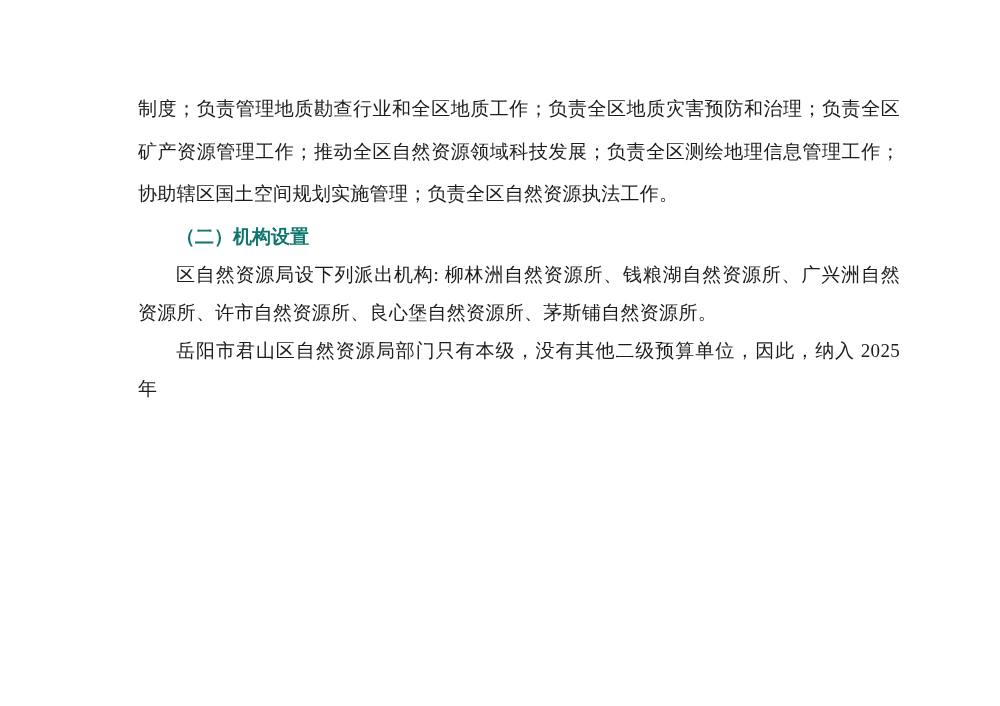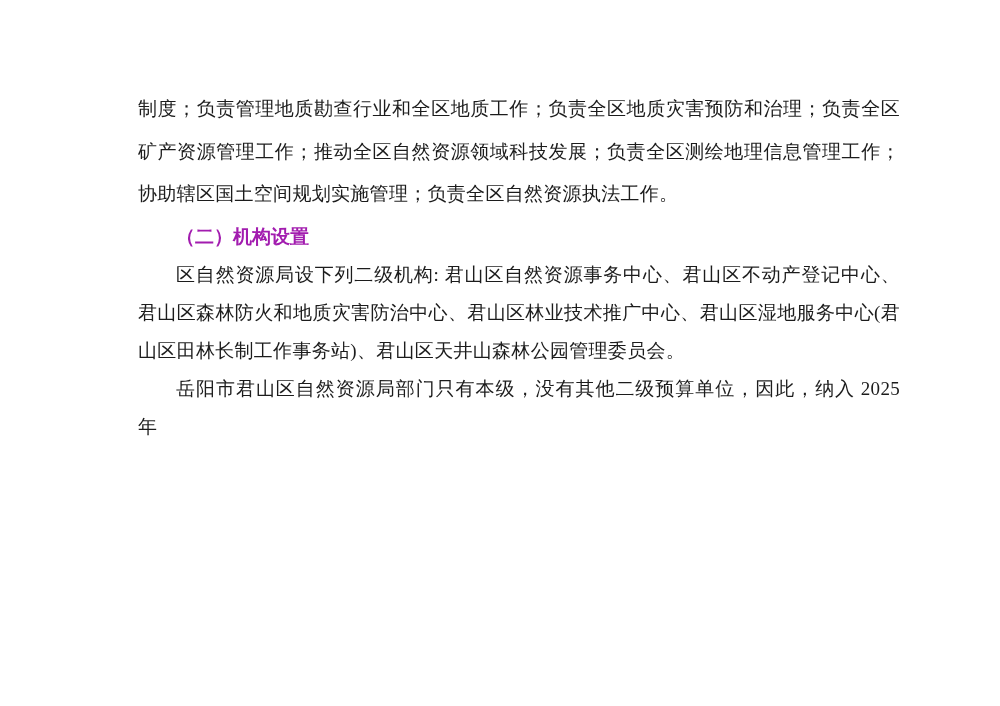--- a/index.html
+++ b/index.html
@@ -47,40 +47,40 @@
     
     text-align-last: justify;
   }
   .heading {
     margin: 0;
     font-family: "Liberation Sans", "DejaVu Sans", sans-serif;
     font-weight: 700;
     font-size: 19px;
     line-height: 38px;
     text-indent: 2em;
-    color: #a21caf;
+    color: #0f766e;
   }
   .heading.sub {
     margin-top: 2px;
   }
   .heading.major {
     margin-top: 0;
   }
 </style>
 </head>
 <body>
 
 <div class="page">
   <div class="doc">
 
     <p class="para cont">制度；负责管理地质勘查行业和全区地质工作；负责全区地质灾害预防和治理；负责全区矿产资源管理工作；推动全区自然资源领域科技发展；负责全区测绘地理信息管理工作；协助辖区国土空间规划实施管理；负责全区自然资源执法工作。</p>
 
     <h3 class="heading sub">（二）机构设置</h3>
 
 
+    <p class="para indent">区自然资源局设下列派出机构: 柳林洲自然资源所、钱粮湖自然资源所、广兴洲自然资源所、许市自然资源所、良心堡自然资源所、茅斯铺自然资源所。</p>
 
-    <p class="para indent">区自然资源局设下列二级机构: 君山区自然资源事务中心、君山区不动产登记中心、君山区森林防火和地质灾害防治中心、君山区林业技术推广中心、君山区湿地服务中心(君山区田林长制工作事务站)、君山区天井山森林公园管理委员会。</p>
 
 
     <p class="para indent full-last">岳阳市君山区自然资源局部门只有本级，没有其他二级预算单位，因此，纳入 2025 年</p>
 
   </div>
 </div>
 
 </body></html>

